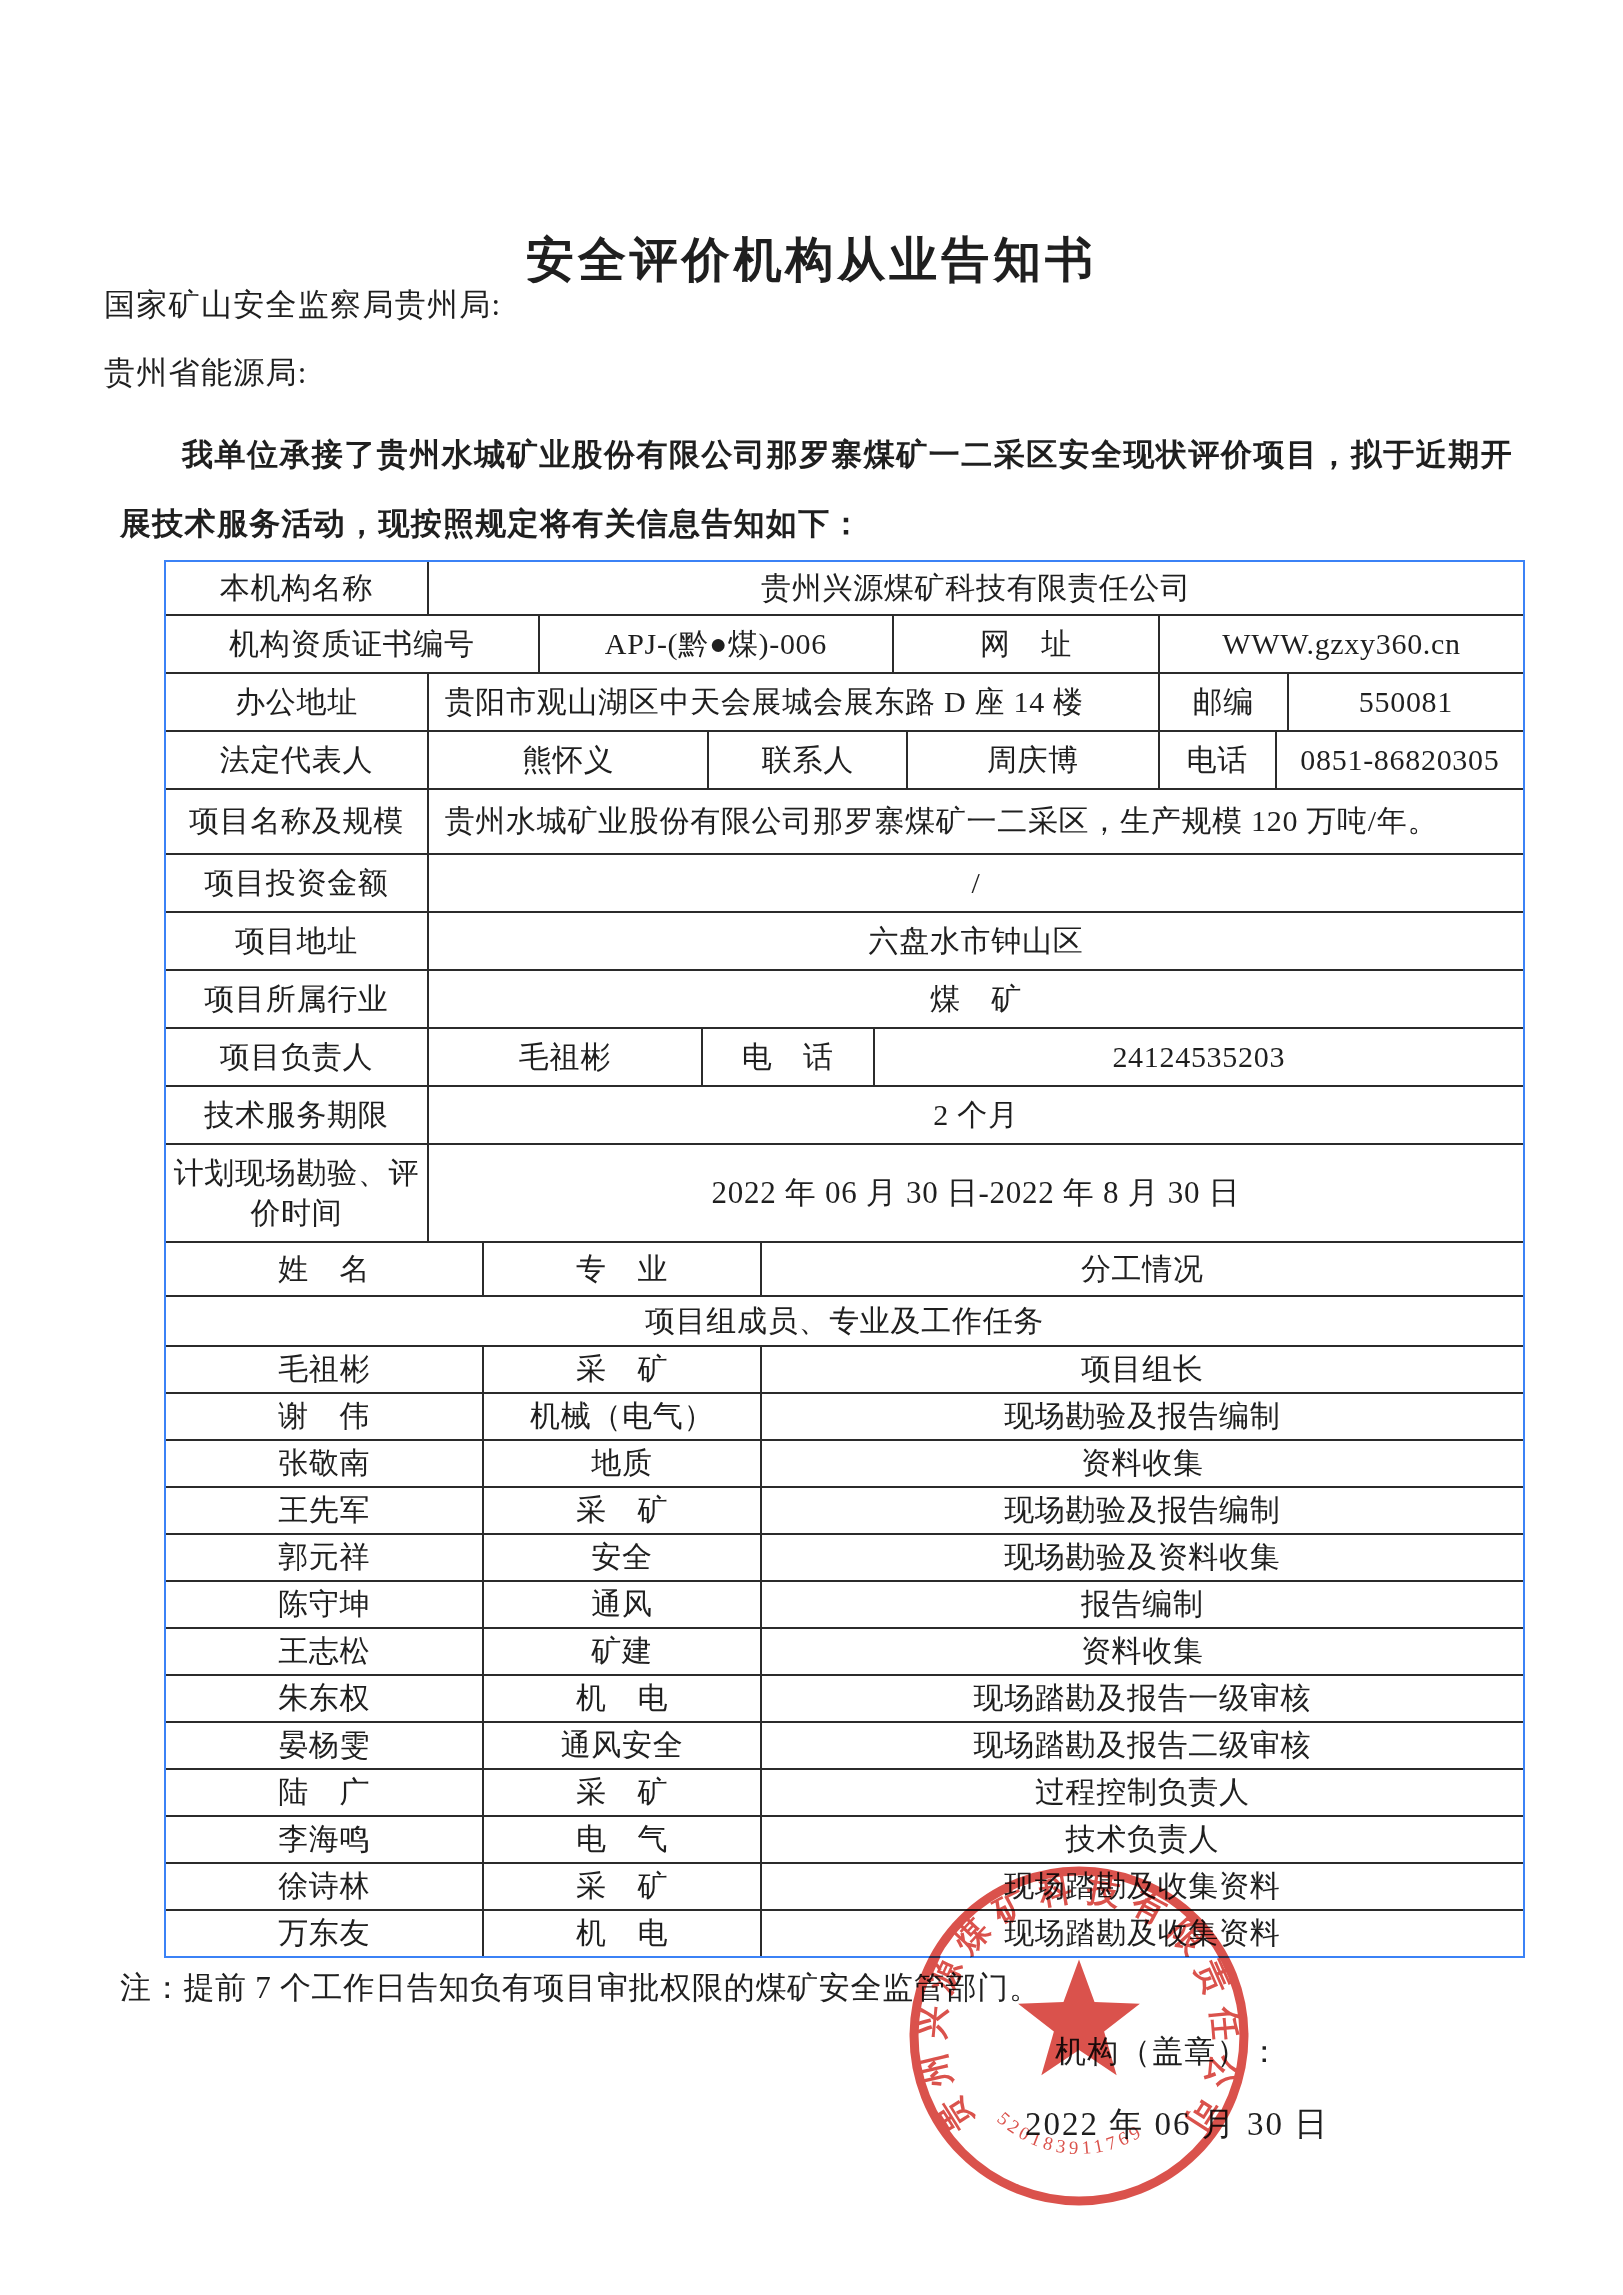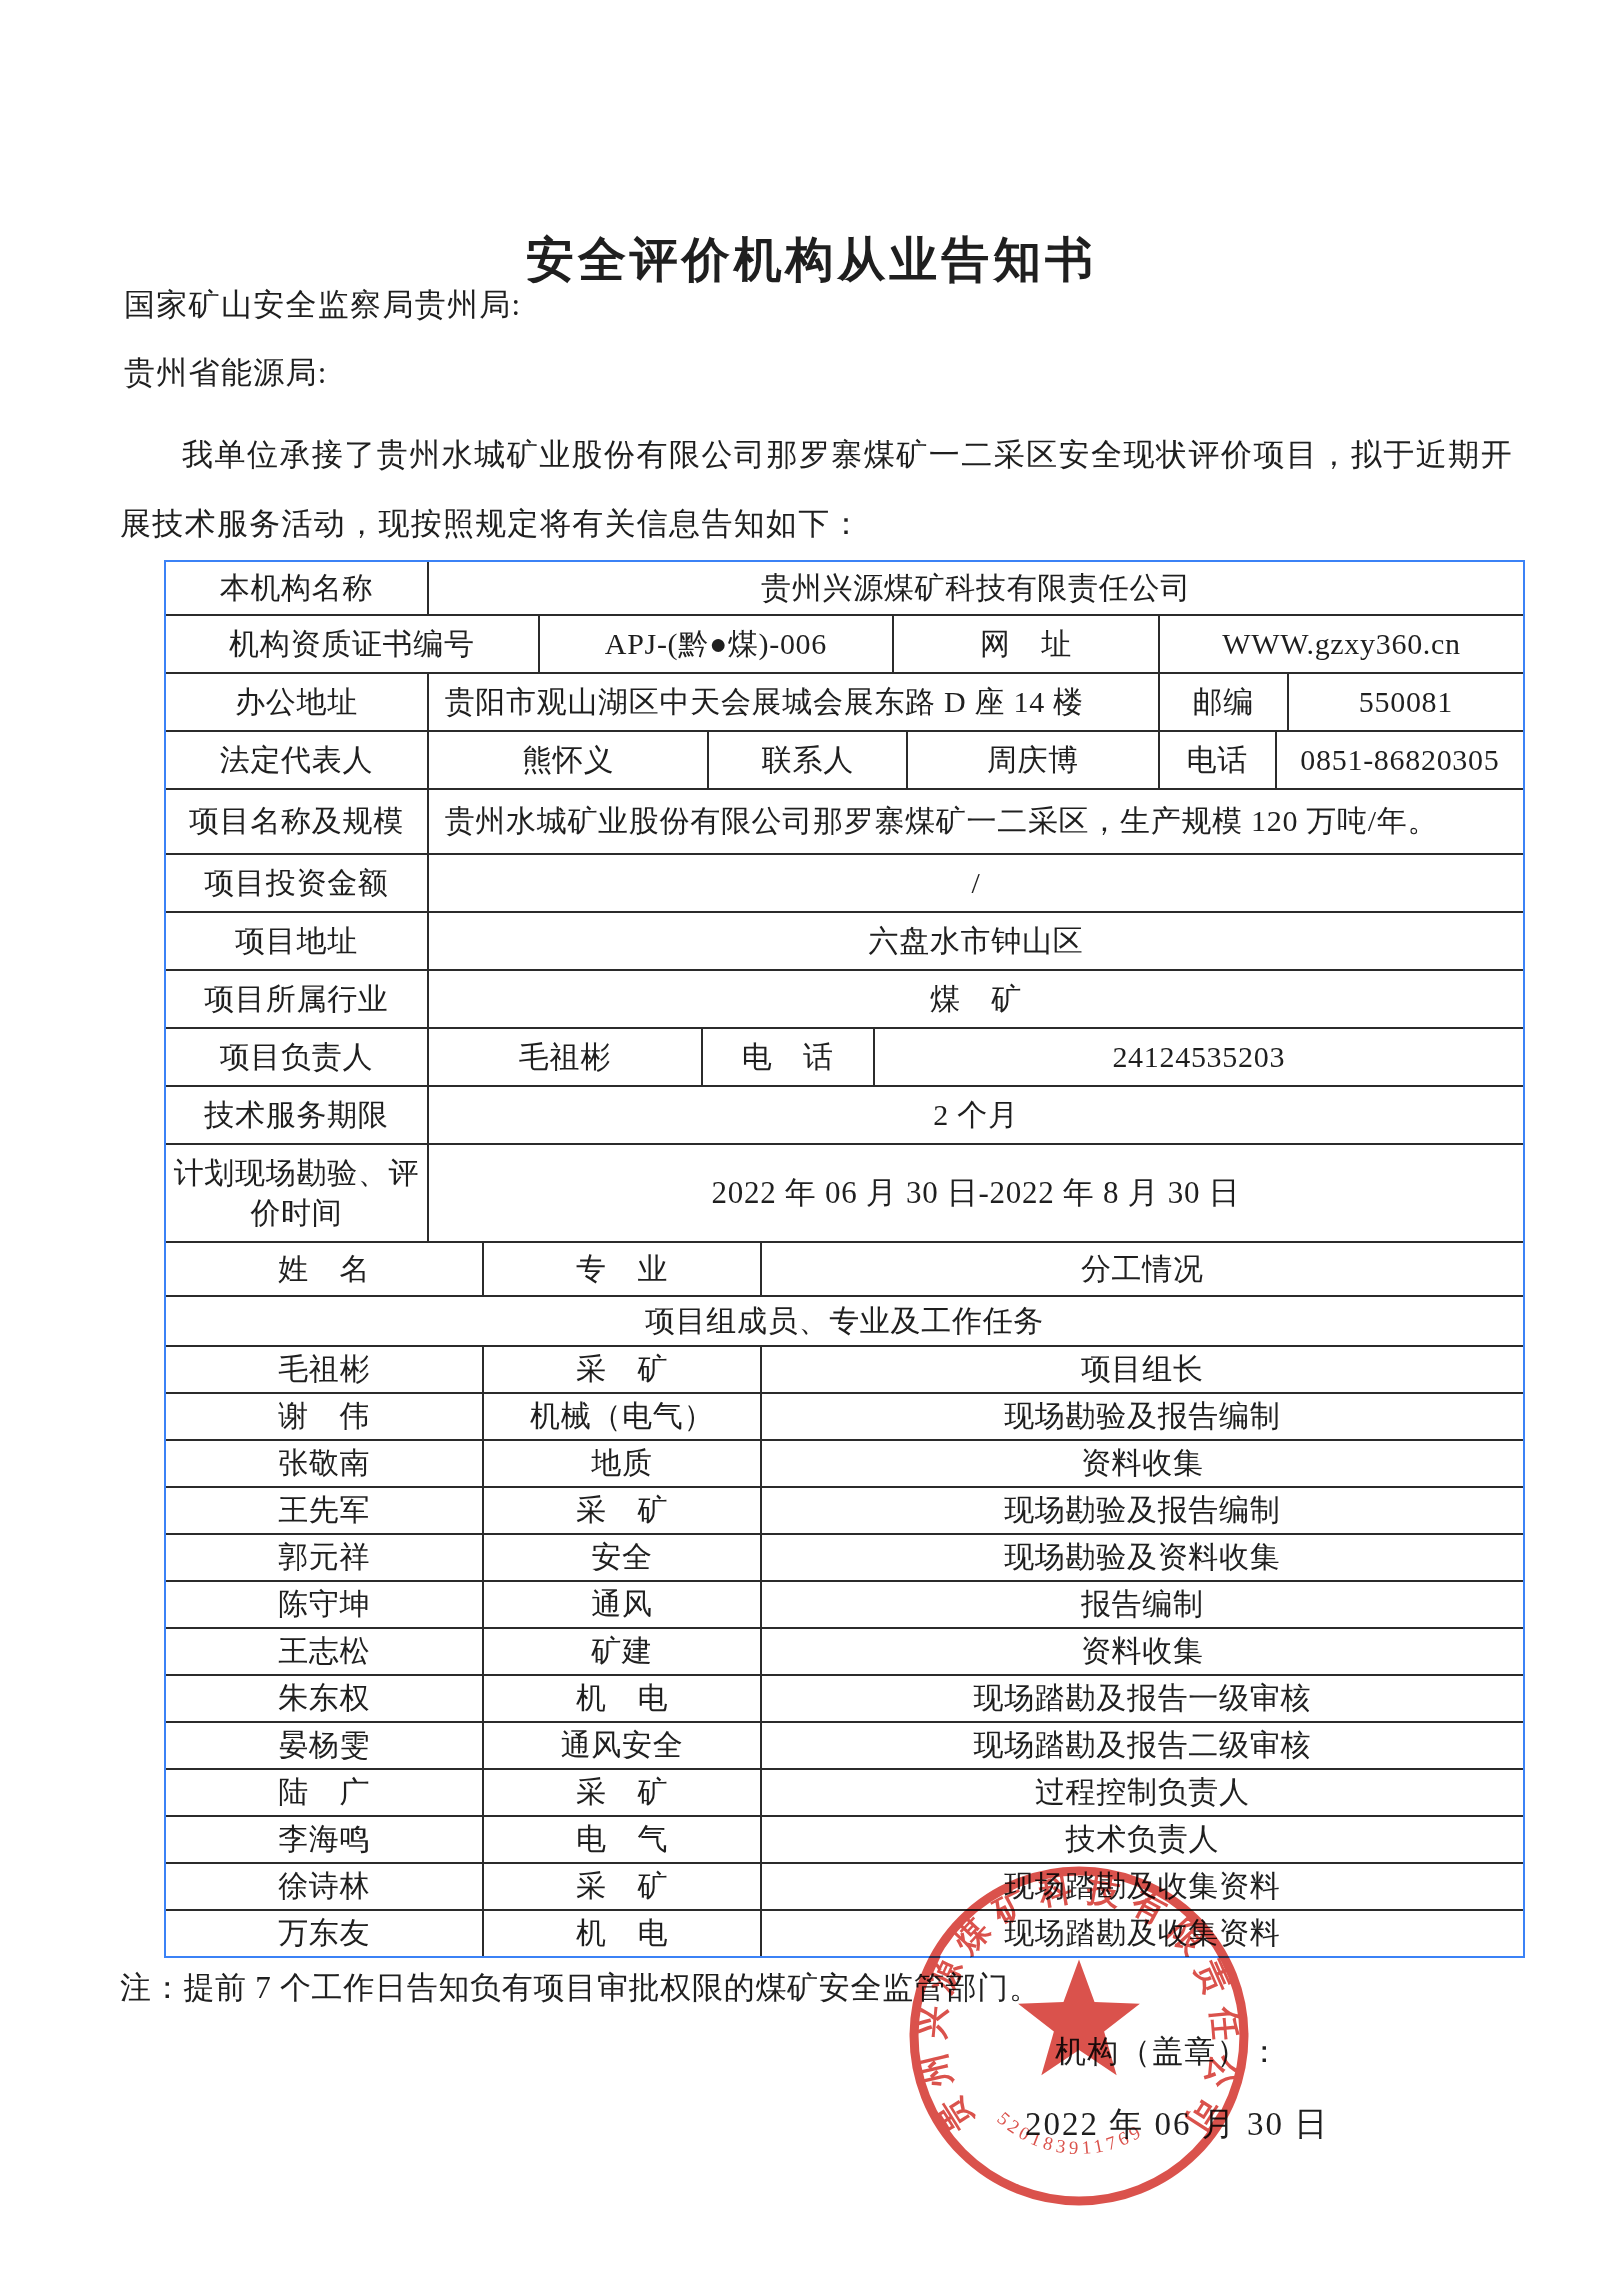--- a/index.html
+++ b/index.html
@@ -6,27 +6,27 @@
   html,body { background:#9a9a9a; }
   .page {
     position:relative; width:1623px; height:2295px; background:#ffffff;
     font-family:"Liberation Serif","DejaVu Serif",serif; color:#1f1f1f;
     margin:0 auto; overflow:hidden;padding-left:32px;
   }
   .title {
     position:absolute; top:228px; left:0; width:100%; text-align:center;
     font-size:48px; font-weight:bold; letter-spacing:3.9px;
   }
-  .addr { position:absolute; left:124px; font-size:31px; letter-spacing:1.3px; }
+  .addr { position:absolute; left:104px; font-size:31px; letter-spacing:1.3px; }
   .addr1 { top:284px; }
   .addr2 { top:352px; }
   .para {
     position:absolute; left:120px; top:420px; width:1393px;
     font-size:31px; line-height:69px; letter-spacing:1.3px;
-    text-indent:2em; text-align:justify;
+    text-indent:2em; text-align:justify;font-weight:bold;
   }
   .dtable {
     position:absolute; left:164px; top:560px; width:1361px;
     border:2px solid #3b82f6; background:transparent;
   }
   .trow { display:flex; align-items:stretch; border-top:2px solid #2b2b2b; }
   .trow:first-child { border-top:none; }
   .cell {
     display:flex; align-items:center; justify-content:center;
     text-align:center; font-size:30px; letter-spacing:0.7px;

